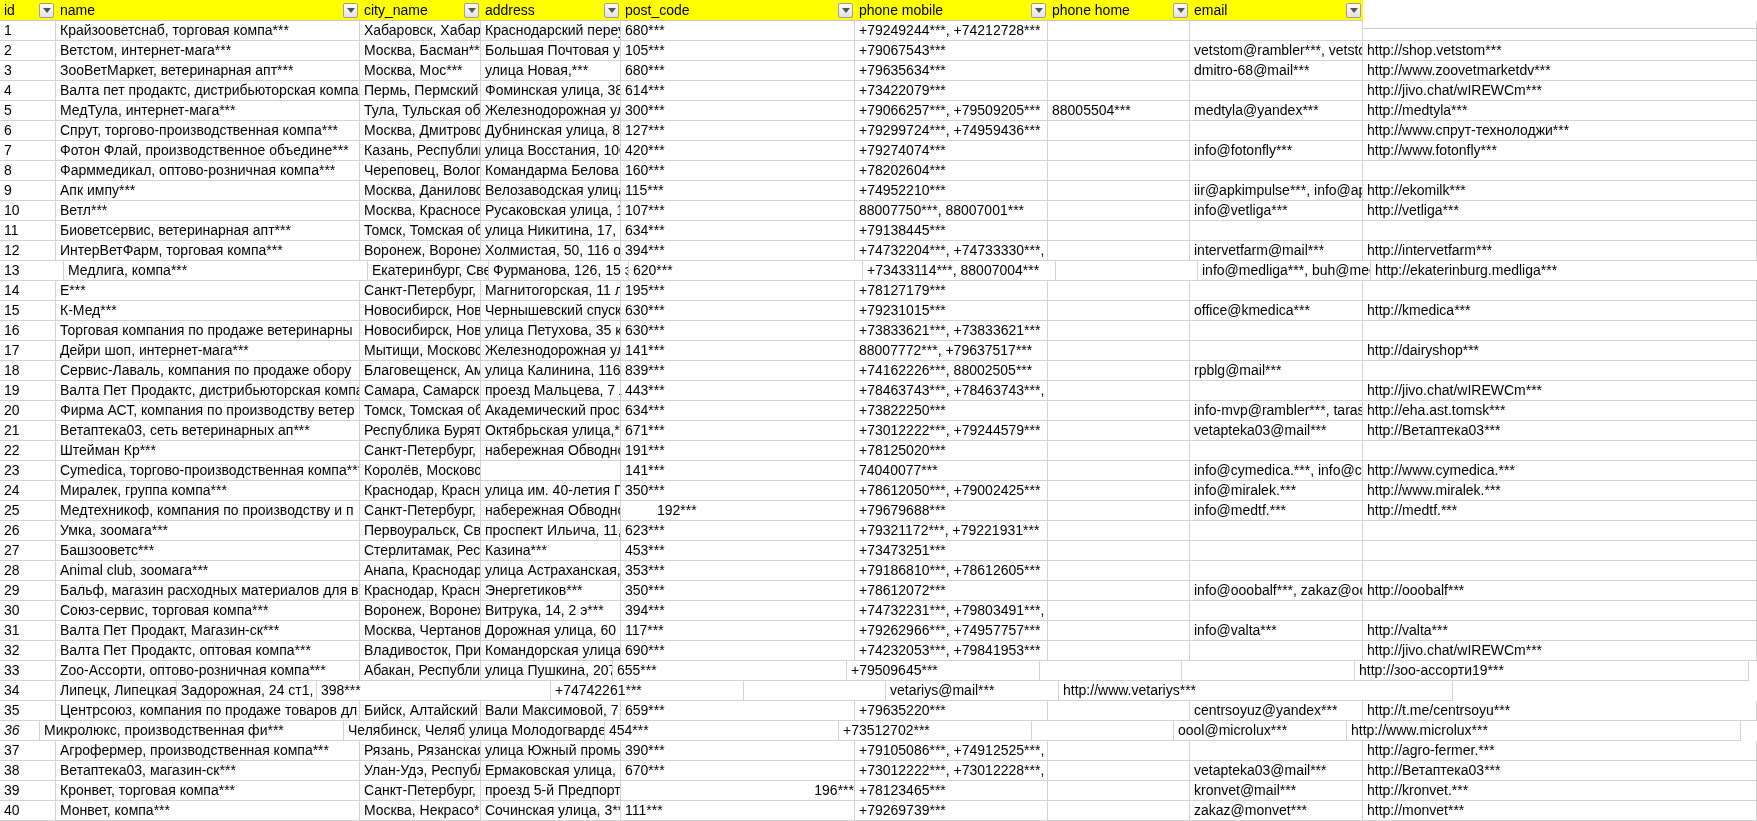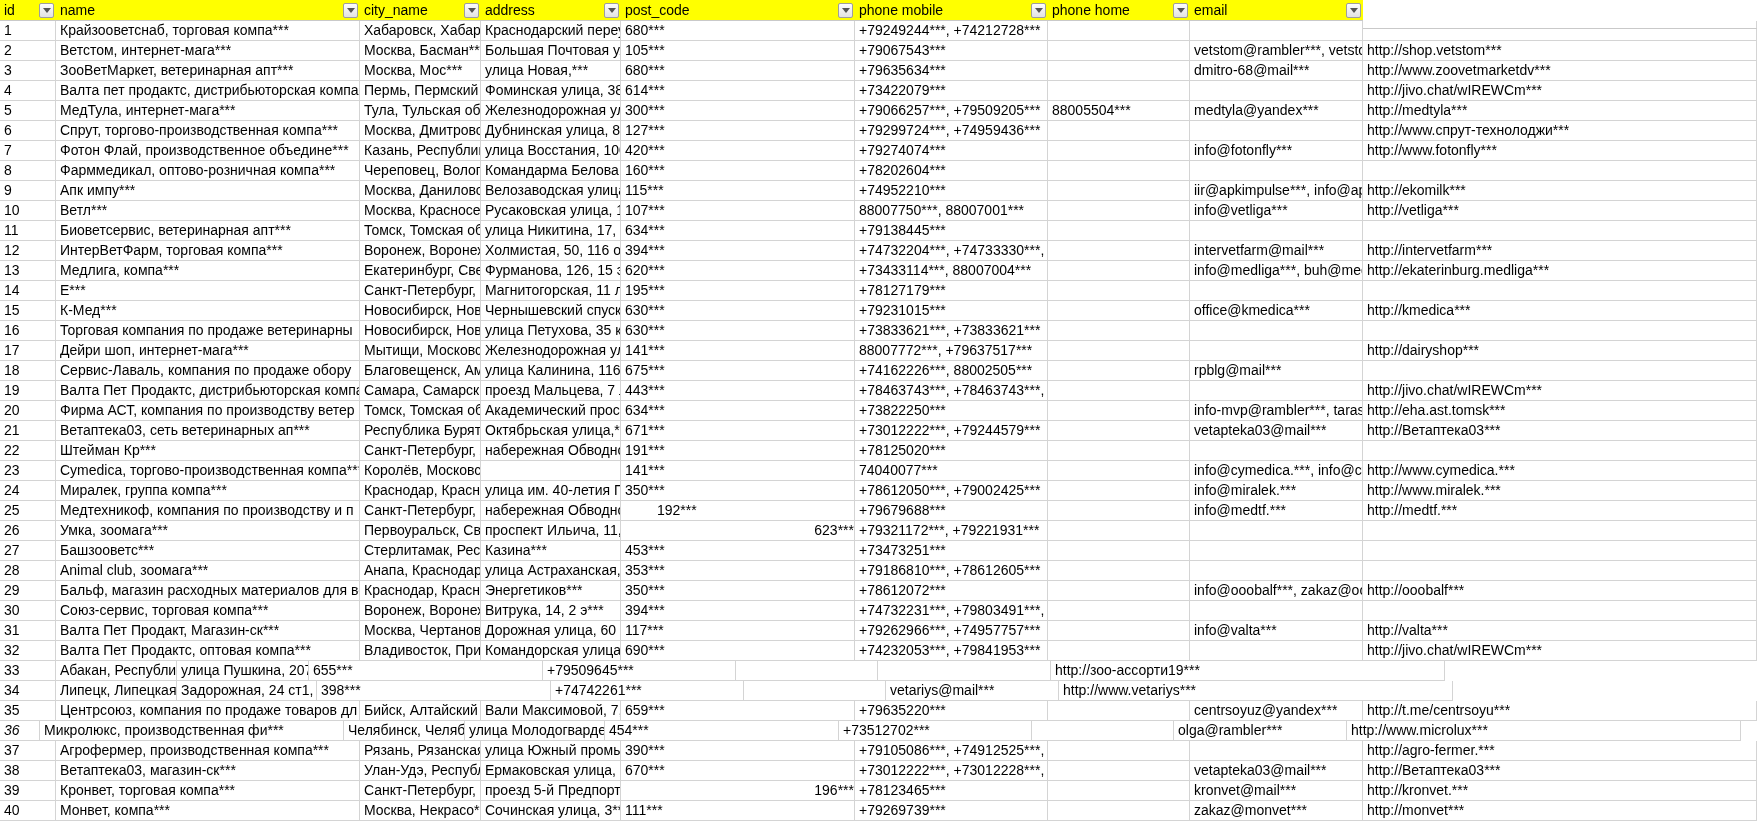--- a/index.html
+++ b/index.html
@@ -212,21 +212,21 @@
         <div class="cell" style="width: 304px;">ИнтерВетФарм, торговая компа***</div>
         <div class="cell" style="width: 121px;">Воронеж, Воронеж</div>
         <div class="cell" style="width: 140px;">Холмистая, 50, 116 оф</div>
         <div class="cell" style="width: 234px;">394***</div>
         <div class="cell" style="width: 193px;">+74732204***, +74733330***, +7</div>
         <div class="cell" style="width: 142px;"></div>
         <div class="cell" style="width: 173px;">intervetfarm@mail***</div>
         <div class="cell" style="width: 394px;">http://intervetfarm***</div>
       </div>
       <div class="row">
-        <div class="cell" style="width: 56px;">13</div>
+        <div class="cell" style="width: 64px;">13</div>
         <div class="cell" style="width: 304px;">Медлига, компа***</div>
         <div class="cell" style="width: 121px;">Екатеринбург, Свер</div>
         <div class="cell" style="width: 140px;">Фурманова, 126, 15 э***</div>
         <div class="cell" style="width: 234px;">620***</div>
         <div class="cell" style="width: 193px;">+73433114***, 88007004***</div>
         <div class="cell" style="width: 142px;"></div>
         <div class="cell" style="width: 173px;">info@medliga***, buh@medliga***,</div>
         <div class="cell" style="width: 394px;">http://ekaterinburg.medliga***</div>
       </div>
       <div class="row">
@@ -271,21 +271,21 @@
         <div class="cell" style="width: 193px;">88007772***, +79637517***</div>
         <div class="cell" style="width: 142px;"></div>
         <div class="cell" style="width: 173px;"></div>
         <div class="cell" style="width: 394px;">http://dairyshop***</div>
       </div>
       <div class="row">
         <div class="cell" style="width: 56px;">18</div>
         <div class="cell" style="width: 304px;">Сервис-Лаваль, компания по продаже обору</div>
         <div class="cell" style="width: 121px;">Благовещенск, Аму</div>
         <div class="cell" style="width: 140px;">улица Калинина, 116/</div>
-        <div class="cell" style="width: 234px;">675***</div>
+        <div class="cell" style="width: 234px;">839***</div>
         <div class="cell" style="width: 193px;">+74162226***, 88002505***</div>
         <div class="cell" style="width: 142px;"></div>
         <div class="cell" style="width: 173px;">rpblg@mail***</div>
         <div class="cell" style="width: 394px;"></div>
       </div>
       <div class="row">
         <div class="cell" style="width: 56px;">19</div>
         <div class="cell" style="width: 304px;">Валта Пет Продактс, дистрибьюторская компа</div>
         <div class="cell" style="width: 121px;">Самара, Самарская</div>
         <div class="cell" style="width: 140px;">проезд Мальцева, 7 л</div>
@@ -359,21 +359,21 @@
         <div class="cell" style="width: 193px;">+79679688***</div>
         <div class="cell" style="width: 142px;"></div>
         <div class="cell" style="width: 173px;">info@medtf.***</div>
         <div class="cell" style="width: 394px;">http://medtf.***</div>
       </div>
       <div class="row">
         <div class="cell" style="width: 56px;">26</div>
         <div class="cell" style="width: 304px;">Умка, зоомага***</div>
         <div class="cell" style="width: 121px;">Первоуральск, Све</div>
         <div class="cell" style="width: 140px;">проспект Ильича, 11,</div>
-        <div class="cell" style="width: 234px; text-align: right;">623***</div>
+        <div class="cell" style="width: 234px;">623***</div>
         <div class="cell" style="width: 193px;">+79321172***, +79221931***</div>
         <div class="cell" style="width: 142px;"></div>
         <div class="cell" style="width: 173px;"></div>
         <div class="cell" style="width: 394px;"></div>
       </div>
       <div class="row">
         <div class="cell" style="width: 56px;">27</div>
         <div class="cell" style="width: 304px;">Башзооветс***</div>
         <div class="cell" style="width: 121px;">Стерлитамак, Респ</div>
         <div class="cell" style="width: 140px;">Казина***</div>
@@ -433,20 +433,21 @@
         <div class="cell" style="width: 121px;">Владивосток, Прим</div>
         <div class="cell" style="width: 140px;">Командорская улица,</div>
         <div class="cell" style="width: 234px;">690***</div>
         <div class="cell" style="width: 193px;">+74232053***, +79841953***</div>
         <div class="cell" style="width: 142px;"></div>
         <div class="cell" style="width: 173px;"></div>
         <div class="cell" style="width: 394px;">http://jivo.chat/wIREWCm***</div>
       </div>
       <div class="row">
         <div class="cell" style="width: 56px;">33</div>
+        <div class="cell" style="width: 304px;">Zoo-Ассорти, оптово-розничная компа***</div>
         <div class="cell" style="width: 121px;">Абакан, Республик</div>
         <div class="cell" style="width: 132px;">улица Пушкина, 207Б</div>
         <div class="cell" style="width: 234px;">655***</div>
         <div class="cell" style="width: 193px;">+79509645***</div>
         <div class="cell" style="width: 142px;"></div>
         <div class="cell" style="width: 173px;"></div>
         <div class="cell" style="width: 394px;">http://зоо-ассорти19***</div>
       </div>
       <div class="row">
         <div class="cell" style="width: 56px;">34</div>
@@ -470,21 +471,21 @@
         <div class="cell" style="width: 394px;">http://t.me/centrsoyu***</div>
       </div>
       <div class="row">
         <div class="cell" style="width: 40px; font-style: italic;">36</div>
         <div class="cell" style="width: 304px;">Микролюкс, производственная фи***</div>
         <div class="cell" style="width: 121px;">Челябинск, Челяби</div>
         <div class="cell" style="width: 140px;">улица Молодогварде</div>
         <div class="cell" style="width: 234px;">454***</div>
         <div class="cell" style="width: 193px;">+73512702***</div>
         <div class="cell" style="width: 142px;"></div>
-        <div class="cell" style="width: 173px;">olga@rambler***</div>
+        <div class="cell" style="width: 173px;">oool@microlux***</div>
         <div class="cell" style="width: 394px;">http://www.microlux***</div>
       </div>
       <div class="row">
         <div class="cell" style="width: 56px;">37</div>
         <div class="cell" style="width: 304px;">Агрофермер, производственная компа***</div>
         <div class="cell" style="width: 121px;">Рязань, Рязанская о</div>
         <div class="cell" style="width: 140px;">улица Южный промы</div>
         <div class="cell" style="width: 234px;">390***</div>
         <div class="cell" style="width: 193px;">+79105086***, +74912525***, +7</div>
         <div class="cell" style="width: 142px;"></div>

